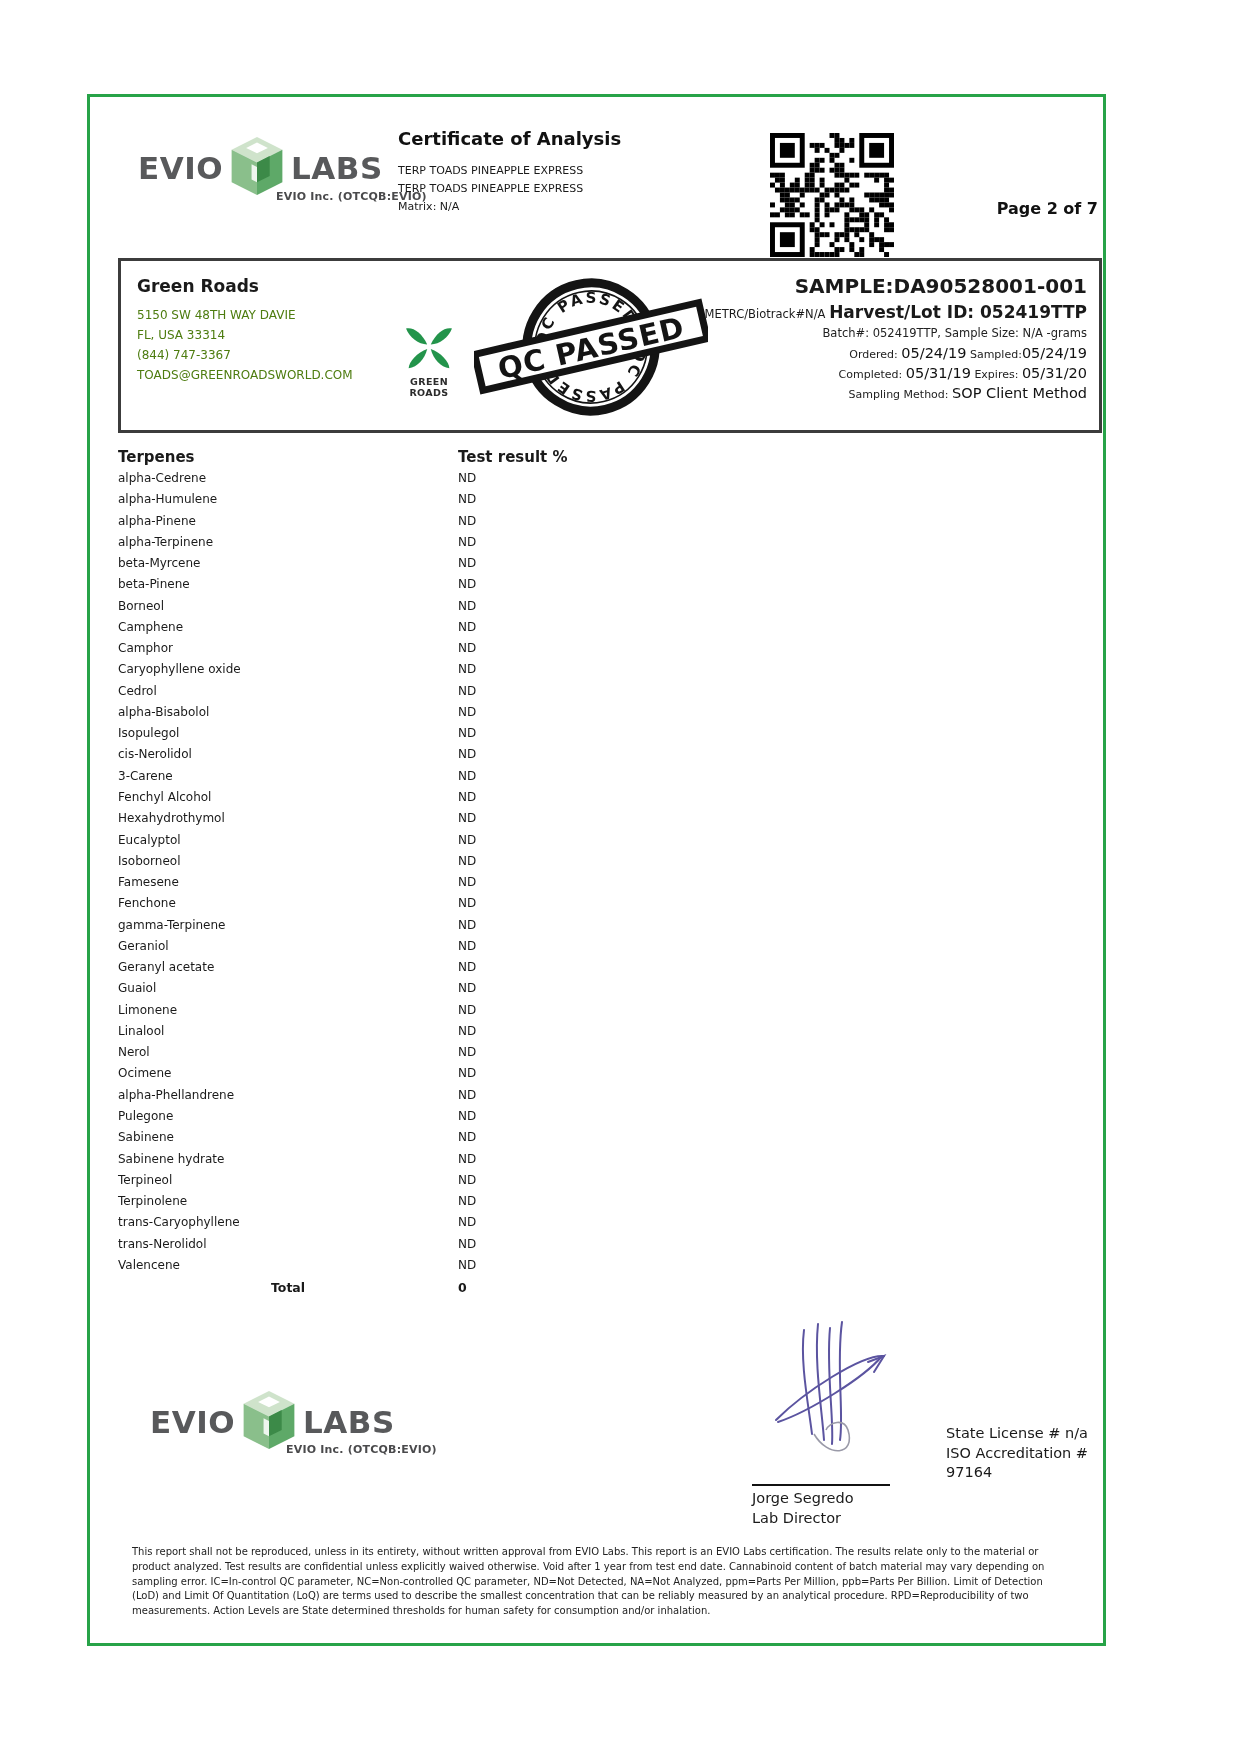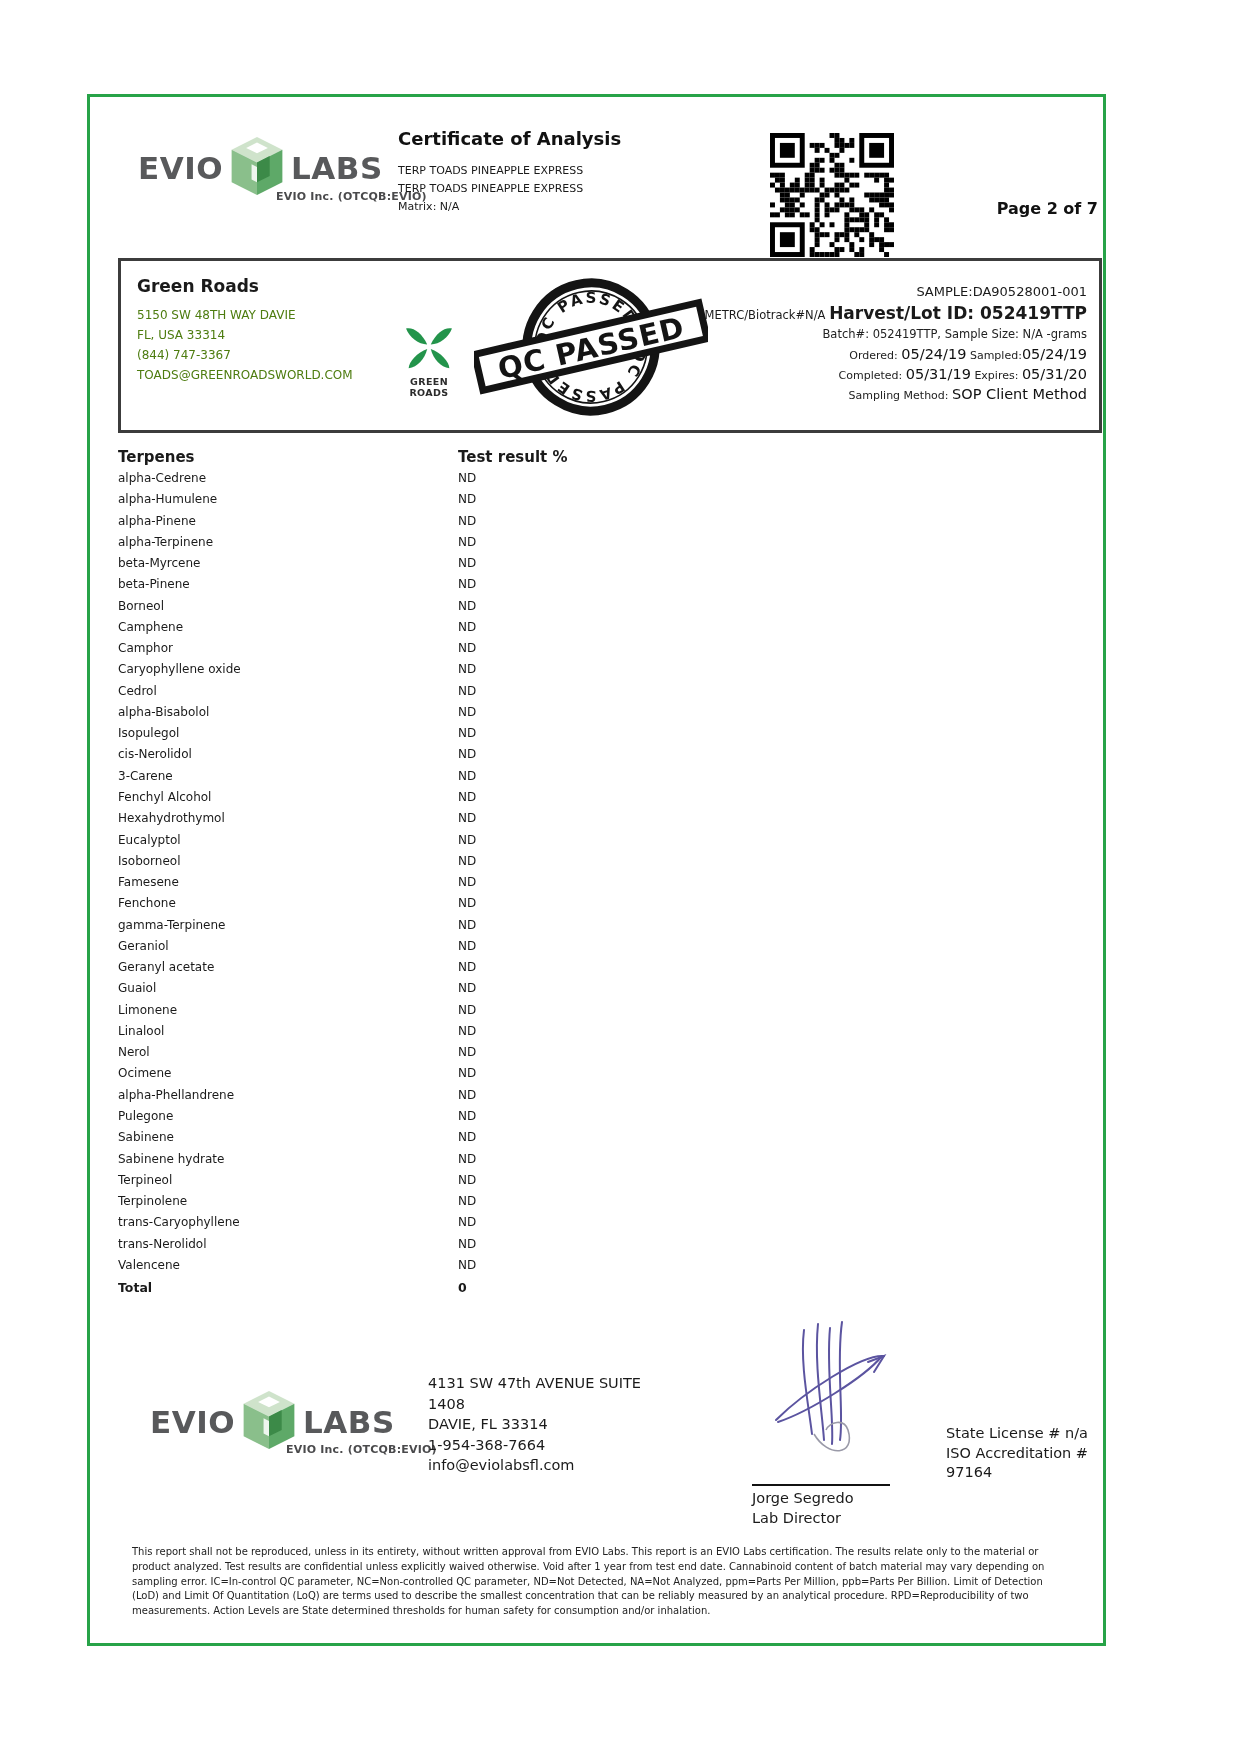--- a/index.html
+++ b/index.html
@@ -23,35 +23,35 @@
 
   
   .client-box{position:absolute;left:118px;top:258px;width:978px;height:169px;
               border:3px solid #3c3c3c;background:#fff;}
   .client-name{position:absolute;left:16px;top:15px;font-size:17px;font-weight:bold;}
   .client-lines{position:absolute;left:16px;top:44px;font-size:12px;line-height:20px;color:#4d7c0f;}
   .gr-logo{position:absolute;left:270px;top:64px;width:76px;text-align:center;}
   .gr-label{font-size:9.5px;font-weight:bold;color:#2b2b2b;letter-spacing:.4px;margin-top:1px;}
   .stamp{position:absolute;left:353px;top:4px;width:234px;height:162px;}
   .sample-block{position:absolute;right:12px;top:13px;text-align:right;white-space:nowrap;}
-  .s1{font-size:13px;font-weight:normal;margin-bottom:4px;margin-top:10px;}
+  .s1{font-size:20px;font-weight:bold;margin-bottom:4px;}
   .s2{font-size:11.5px;margin-bottom:4px;}
   .s2 b{font-size:17px;text-align:center;}
   .s3{font-size:11.5px;margin-bottom:5px;color:#222;}
   .s-dates{font-size:11px;color:#222;margin-bottom:4px;}
   .s-dates .val{font-size:14.5px;color:#111;}
 
   
   .thead{position:absolute;left:118px;top:448px;display:flex;font-size:15px;font-weight:bold;}
   .thead .c1{width:340px;}
   .rows{position:absolute;left:118px;top:471px;width:560px;}
   .trow{display:flex;height:21.27px;font-size:12px;align-items:flex-start;}
   .trow .tname{width:340px;}
   .trow-total{position:absolute;left:118px;top:1280px;display:flex;font-size:12.5px;font-weight:bold;}
-  .trow-total .tname{width:340px;}
+  .trow-total .tname{width:340px;text-align:center;}
 
   
   .logo-f{left:150px;top:1388px;}
   .tag-f{left:286px;top:1443px;}
   .lab-address{position:absolute;left:428px;top:1373px;font-size:14.5px;line-height:20.6px;color:#1a1a1a;}
   .signature{position:absolute;left:768px;top:1320px;width:122px;height:142px;}
   .sig-line{position:absolute;left:752px;top:1484px;width:138px;border-top:2px solid #111;}
   .sig-name{position:absolute;left:752px;top:1489px;font-size:14.5px;line-height:19.5px;}
   .license{position:absolute;left:946px;top:1424px;font-size:14.5px;line-height:19.5px;}
   .disclaimer{position:absolute;left:132px;top:1545px;width:938px;font-size:10px;
@@ -529,27 +529,20 @@
         <polygon points="60,17 32,31 32,67 60,53" fill="#5EA968"></polygon>
         <polygon points="32,31 46,24 46,46 32,53" fill="#3C8A48"></polygon>
         <polygon points="32,9 44,15 32,21 20,15" fill="#FFFFFF"></polygon>
         <polygon points="26,33 26,50 32,53 32,36" fill="#FFFFFF" opacity="0.85"></polygon>
       </svg>
     </span>
     <span class="logo-word">LABS</span>
   </div>
   <div class="logo-tagline tag-f">EVIO Inc. (OTCQB:EVIO)</div>
 
-  <div class="lab-address">
-    <div>4131 SW 47th AVENUE SUITE</div>
-    <div>1408</div>
-    <div>DAVIE, FL 33314</div>
-    <div>1-954-368-7664</div>
-    <div>info@eviolabsfl.com</div>
-  </div>
 
   <svg class="signature" viewBox="0 0 122 142">
     <g fill="none" stroke="#5B54A0" stroke-width="2" stroke-linecap="round">
       <path d="M36,10 C32,42 40,82 44,114"></path>
       <path d="M50,4 C46,44 54,90 56,120"></path>
       <path d="M62,8 C58,50 66,98 64,124"></path>
       <path d="M74,2 C68,44 76,94 72,120"></path>
       <path d="M8,100 C36,72 94,34 116,36"></path>
       <path d="M114,36 C96,58 40,92 10,102"></path>
       <path d="M100,42 L116,36 L106,52"></path>

